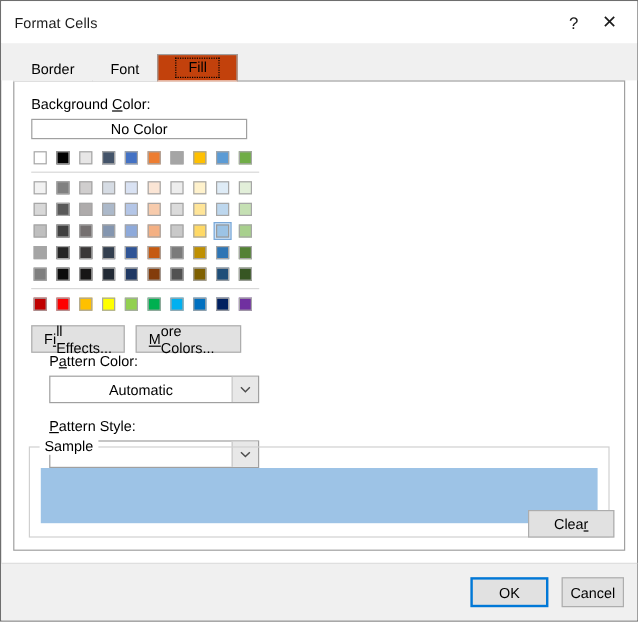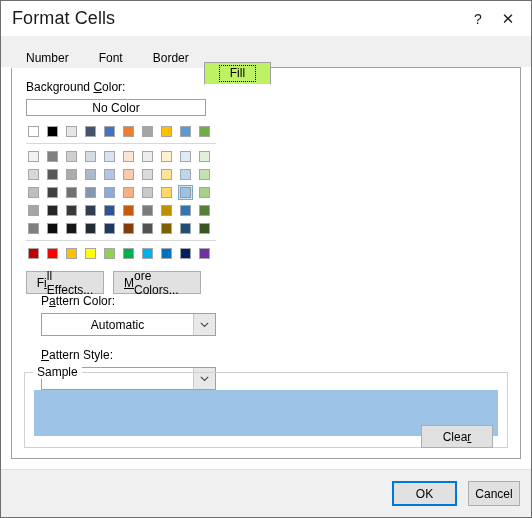--- a/index.html
+++ b/index.html
@@ -33,21 +33,21 @@
   .titlebar {
     height: 35px;
     flex: 0 0 35px;
     background: #ffffff;
     display: flex;
     align-items: center;
     padding-left: 11px;
     box-sizing: border-box;
   }
   .title-text {
-    font-size: 18px;
+    font-size: 12px;
     color: #1b1b1b;
     flex: 1 1 auto;
     letter-spacing: .1px;
   }
   .title-btn {
     width: 30px;
     height: 30px;
     display: flex;
     align-items: center;
     justify-content: center;
@@ -83,25 +83,25 @@
     color: #000000;
     background: #f0f0f0;
     border: 1px solid transparent;
     border-bottom: none;
     box-sizing: border-box;
     cursor: default;
     position: relative;
     top: 1px;
   }
   .tab.active {
-    background: #bef264;
+    background: #c2410c;
     border: 1px solid #a0a0a0;
     border-bottom: 1px solid #ffffff;
     height: 23px;
-    top: 18px;
+    top: 1px;
     z-index: 3;
   }
   .tab.active .tab-focus {
     border: 1px dotted #000000;
     padding: 0 10px;
     line-height: 15px;
     display: block;
   }
 
   
@@ -267,21 +267,21 @@
     position: absolute;
     left: 9px;
     right: 9px;
     top: 17px;
     height: 46px;
   }
 
   
   .clear-wrap {
     position: absolute;
-    right: 27px;
+    right: 8px;
     bottom: 10px;
   }
   .btn-clear { width: 72px; height: 23px; }
 
   
   .footer {
     flex: 0 0 auto;
     height: 48px;
     background: #f0f0f0;
     border-top: 1px solid #dfdfdf;
@@ -313,27 +313,24 @@
     </div>
     <div class="title-btn">
       <span class="close-glyph">✕</span>
     </div>
     <div class="spacer-r"></div>
   </div>
 
   <div class="tabstrip-wrap">
     <div class="tabstrip">
       <div class="tab">
-        <span>Number</span>
+        <span>Border</span>
       </div>
       <div class="tab">
         <span>Font</span>
-      </div>
-      <div class="tab">
-        <span>Border</span>
       </div>
       <div class="tab active">
         <span class="tab-focus">Fill</span>
       </div>
     </div>
   </div>
 
   <div class="content-panel">
 
     <div class="cols">

